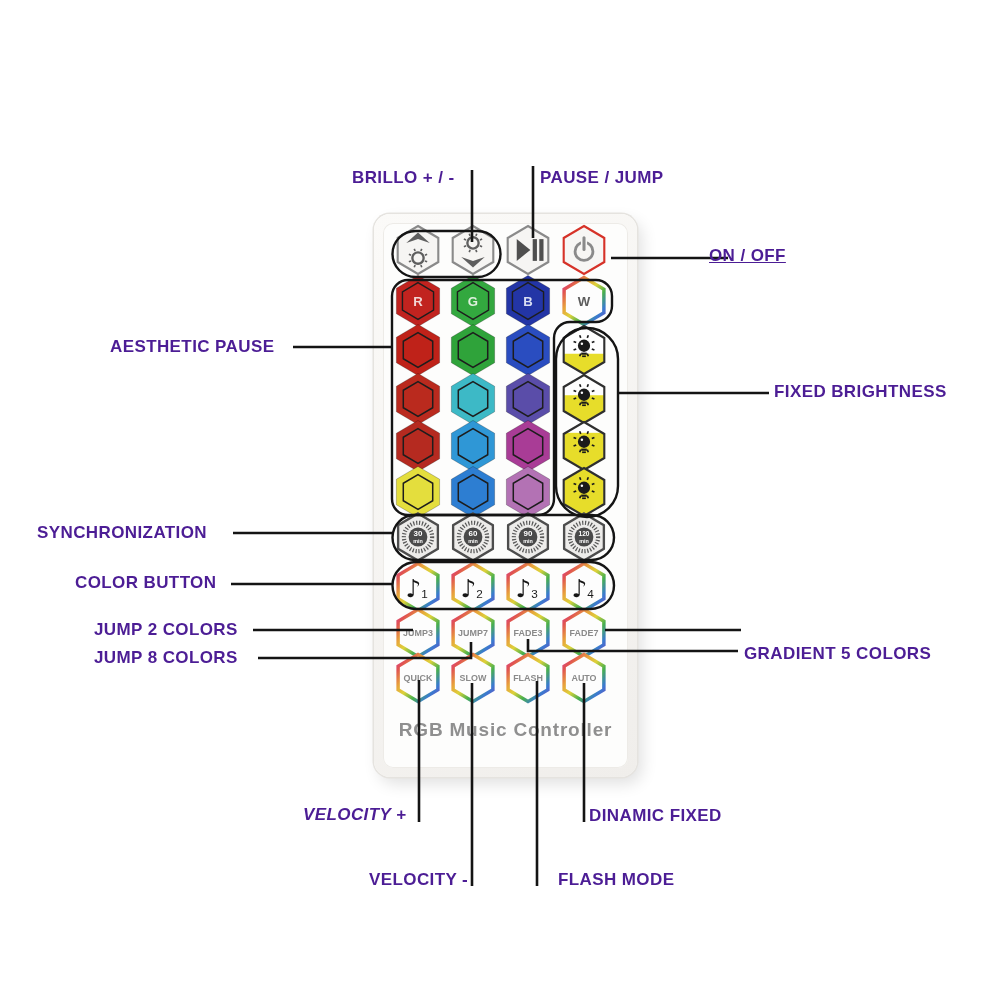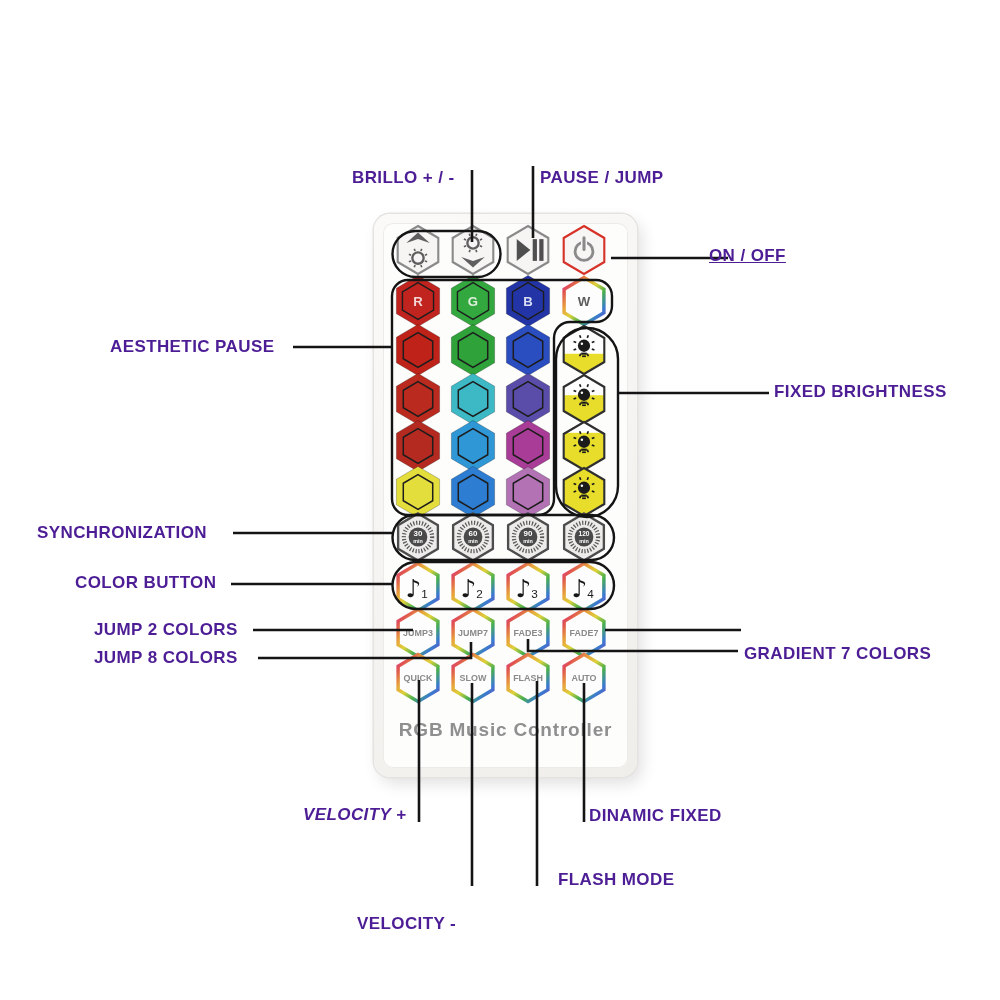--- a/index.html
+++ b/index.html
@@ -382,18 +382,18 @@
 
   <div class="lbl" style="left:352px;top:168px;">BRILLO + / -</div>
   <div class="lbl" style="left:540px;top:168px;">PAUSE / JUMP</div>
   <div class="lbl" style="left:709px;top:246px;text-decoration:underline;">ON / OFF</div>
   <div class="lbl" style="left:110px;top:337px;">AESTHETIC PAUSE</div>
   <div class="lbl" style="left:774px;top:382px;">FIXED BRIGHTNESS</div>
   <div class="lbl" style="left:37px;top:523px;">SYNCHRONIZATION</div>
   <div class="lbl" style="left:75px;top:573px;">COLOR BUTTON</div>
   <div class="lbl" style="left:94px;top:620px;">JUMP 2 COLORS</div>
   <div class="lbl" style="left:94px;top:648px;">JUMP 8 COLORS</div>
-  <div class="lbl" style="left:744px;top:644px;">GRADIENT 7 COLORS</div>
+  <div class="lbl" style="left:744px;top:644px;">GRADIENT 5 COLORS</div>
   <div class="lbl" style="left:303px;top:805px;font-style:italic;">VELOCITY +</div>
   <div class="lbl" style="left:589px;top:806px;">DINAMIC FIXED</div>
-  <div class="lbl" style="left:357px;top:870px;margin-top:44px;">VELOCITY -</div>
+  <div class="lbl" style="left:369px;top:870px;">VELOCITY -</div>
   <div class="lbl" style="left:558px;top:870px;text-align:right;">FLASH MODE</div>
 </div>
 
 </body></html>

